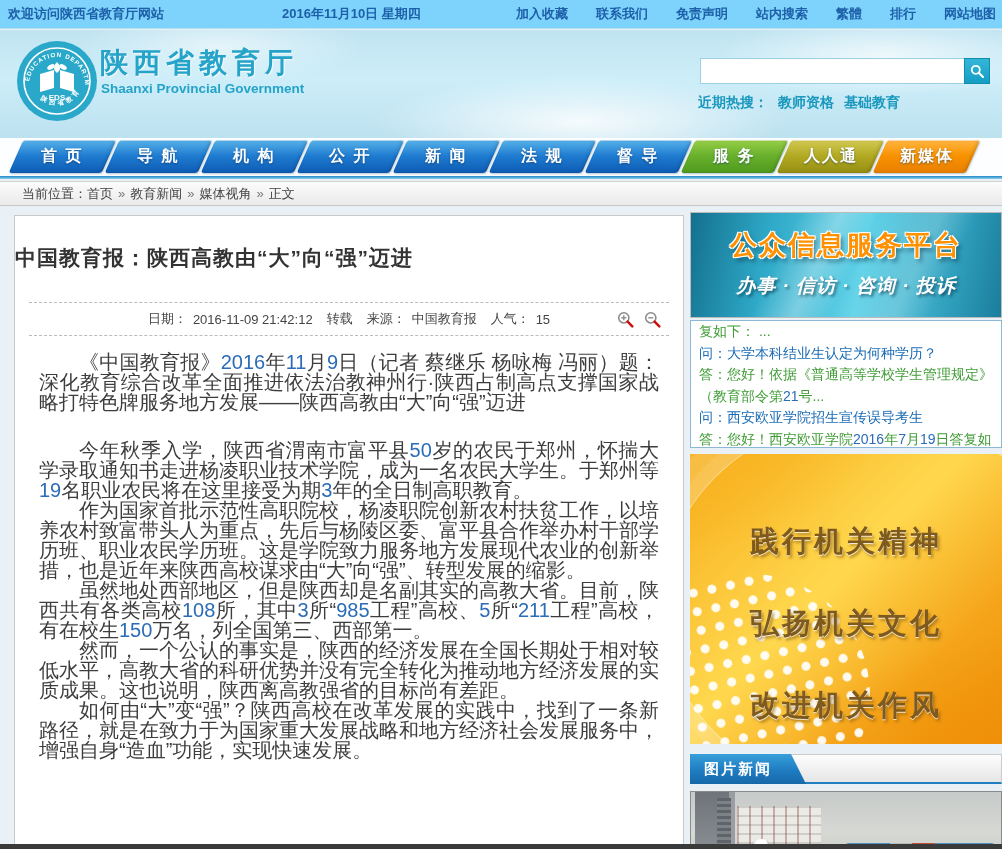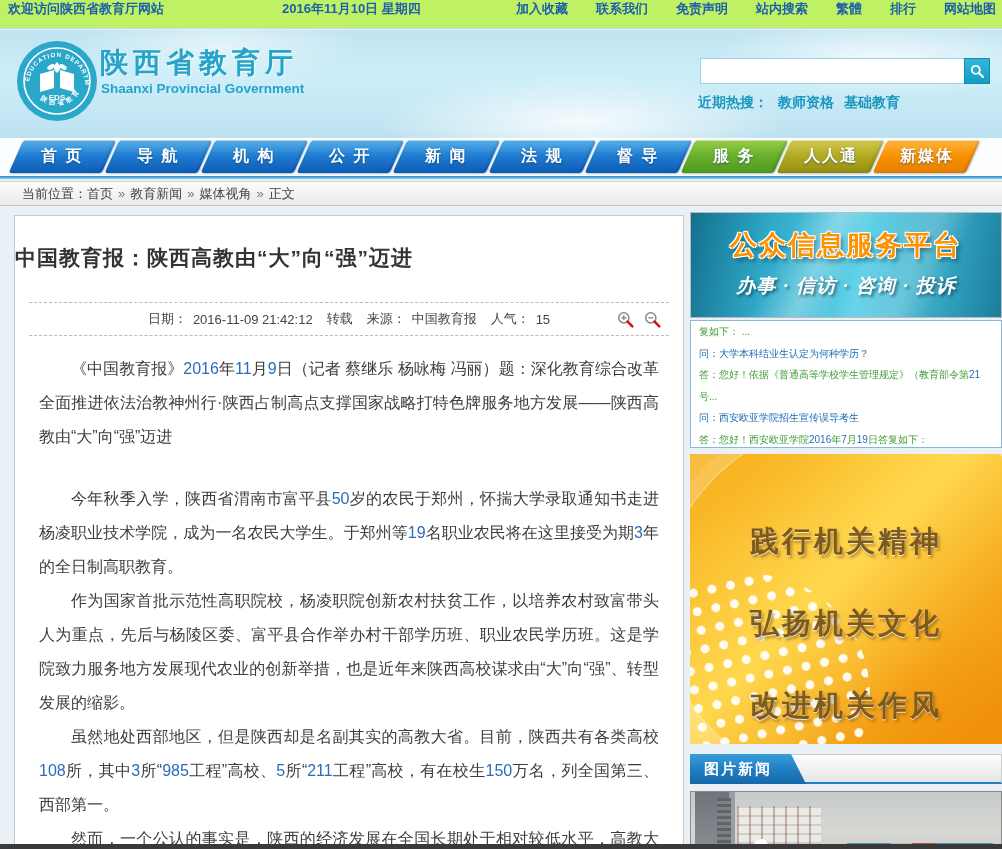--- a/index.html
+++ b/index.html
@@ -1,21 +1,21 @@
 <!DOCTYPE html>
 <html><head>
 <meta charset="utf-8">
 <style>
   * { margin:0; padding:0; box-sizing:border-box; }
   html,body { width:1002px; height:849px; overflow:hidden; }
   body { font-family:"Liberation Sans","DejaVu Sans",sans-serif; background:#e9f1f6; position:relative; }
   .num { color:#2b6cb8; }
 
   
-  .topbar { position:absolute; top:0; left:0; width:1002px; height:29px; background:#bef264; border-bottom:1px solid #b2dff0; display:flex; align-items:flex-start; font-size:13px; font-weight:bold; color:#1d5fa8; padding:0 6px; }
+  .topbar { position:absolute; top:0; left:0; width:1002px; height:29px; background:#7dd3fc; border-bottom:1px solid #b2dff0; display:flex; align-items:center; font-size:13px; font-weight:bold; color:#1d5fa8; padding:0 6px; }
   .tb-welcome { margin-left:2px; }
   .tb-date { margin-left:118px; }
   .tb-links { margin-left:auto; display:flex; gap:28px; white-space:nowrap; }
   .tb-links span { cursor:pointer; }
 
   
   .header { position:absolute; top:30px; left:0; width:1002px; height:108px;
     background:
       radial-gradient(ellipse 320px 70px at 58% 85%, rgba(255,255,255,.85), transparent 65%),
       radial-gradient(ellipse 260px 60px at 88% 25%, rgba(255,255,255,.7), transparent 65%),
@@ -47,33 +47,33 @@
   .breadcrumb .bc-sep { margin:0 5px; color:#777; }
 
   
   .main-panel { position:absolute; top:215px; left:14px; width:670px; height:700px; background:#fff; border:1px solid #c9c9c9; }
   .article-title { margin-top:28px; font-size:21px; font-weight:bold; color:#333; letter-spacing:1px; }
   .meta-row { margin:30px 14px 0 14px; border-top:1px dashed #bbb; border-bottom:1px dashed #bbb; height:34px; position:relative; display:flex; align-items:center; justify-content:center; font-size:13px; color:#444; gap:6px; }
   .meta-row b { font-weight:normal; }
   .zoom-icons { position:absolute; right:8px; top:8px; display:flex; gap:10px; }
   .zoom-icons svg { cursor:pointer; }
   .article-body { padding:16px 24px 0 24px; }
-  .article-body p { font-size:16px; line-height:34px; color:#3d3d3d; text-indent:2em; text-align:justify; }
+  .article-body p { font-size:20px; line-height:20px; color:#3d3d3d; text-indent:2em; text-align:justify; }
   .article-body p.lead { margin-bottom:28px; }
 
   
   .sidebar { position:absolute; top:212px; left:690px; width:312px; }
   .service-banner { width:312px; height:106px; border:1px solid #bbb; position:relative; overflow:hidden; cursor:pointer;
     background:
       linear-gradient(115deg, rgba(255,255,255,0) 30%, rgba(255,255,255,.30) 42%, rgba(255,255,255,0) 52%, rgba(255,255,255,.18) 70%, rgba(255,255,255,0) 80%),
       linear-gradient(100deg,#13708e 0%,#2fa9c8 25%,#5fd2e8 55%,#2d9cba 85%,#1b7d9c 100%); }
   .sb-title { margin-top:14px; text-align:center; font-size:27px; font-weight:bold; letter-spacing:2px; color:#ff9100;
     text-shadow:-1px -1px 0 #fff,1px -1px 0 #fff,-1px 1px 0 #fff,1px 1px 0 #fff,3px 4px 4px rgba(0,40,60,.55); }
   .sb-sub { margin-top:10px; text-align:center; font-size:19px; font-weight:bold; font-style:italic; color:#fff; text-shadow:2px 2px 3px rgba(0,40,60,.6); letter-spacing:1px; }
-  .qa-box { margin-top:2px; width:312px; height:128px; background:#fff; border:1px solid #8cb8d8; padding:0 8px; font-size:10px; line-height:21.5px; overflow:hidden; }
+  .qa-box { margin-top:2px; width:312px; height:128px; background:#fff; border:1px solid #8cb8d8; padding:0 8px; font-size:14px; line-height:21.5px; overflow:hidden; }
   .qa-box .qa-line { white-space:normal; cursor:pointer; }
   .qa-box .q { color:#1a6bb5; }
   .qa-box .a { color:#3f9c35; }
   .spirit-banner { margin-top:6px; width:312px; height:290px; position:relative; overflow:hidden; cursor:pointer;
     background:
       radial-gradient(ellipse 420px 260px at 110% 115%, #ef8f08 0%, rgba(239,143,8,0) 60%),
       radial-gradient(ellipse 380px 240px at -10% -15%, #f8b21e 0%, rgba(248,178,30,0) 60%),
       linear-gradient(135deg,#f7ae1c 0%,#ffd84e 45%,#f5a51a 75%,#ef9008 100%); }
   .spirit-banner::before { content:''; position:absolute; left:-60px; bottom:-70px; width:240px; height:240px; border-radius:50%;
     background-image:radial-gradient(circle, rgba(255,255,255,.92) 4px, rgba(255,255,255,0) 5px); background-size:19px 19px; transform:rotate(-12deg); }

